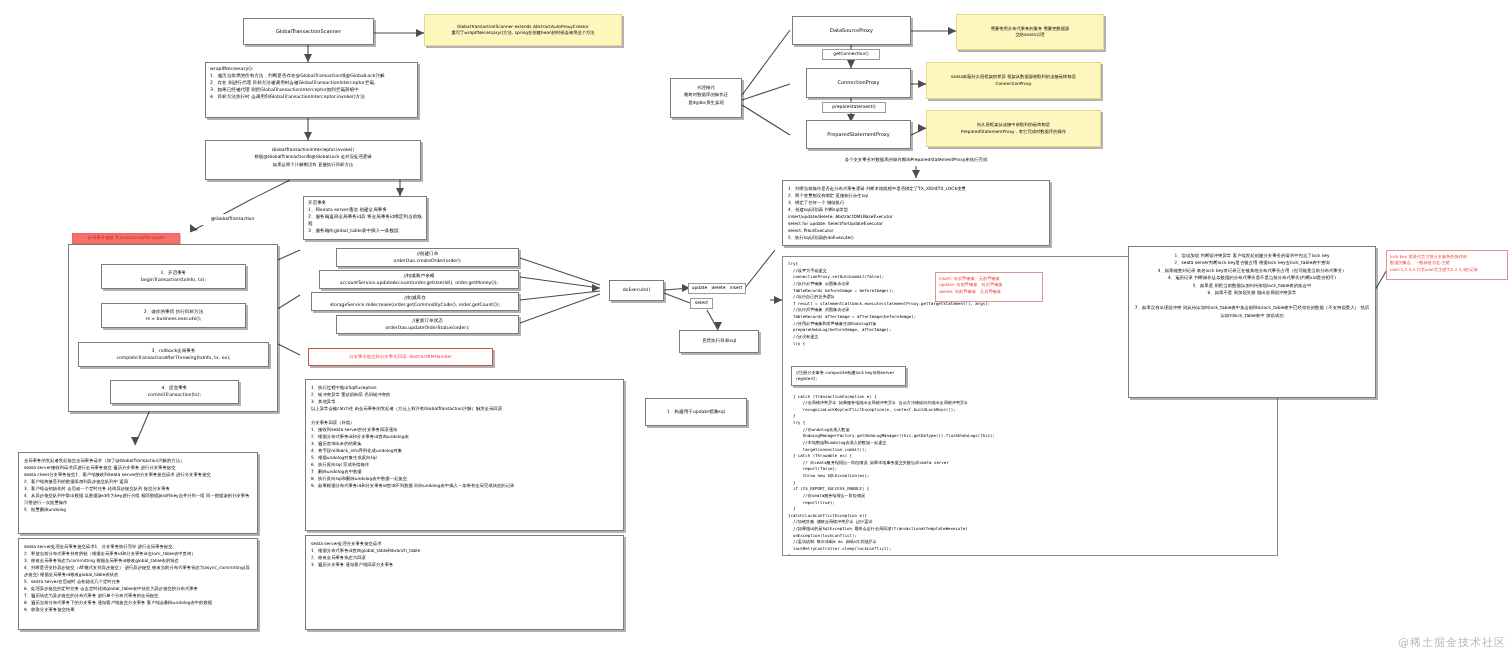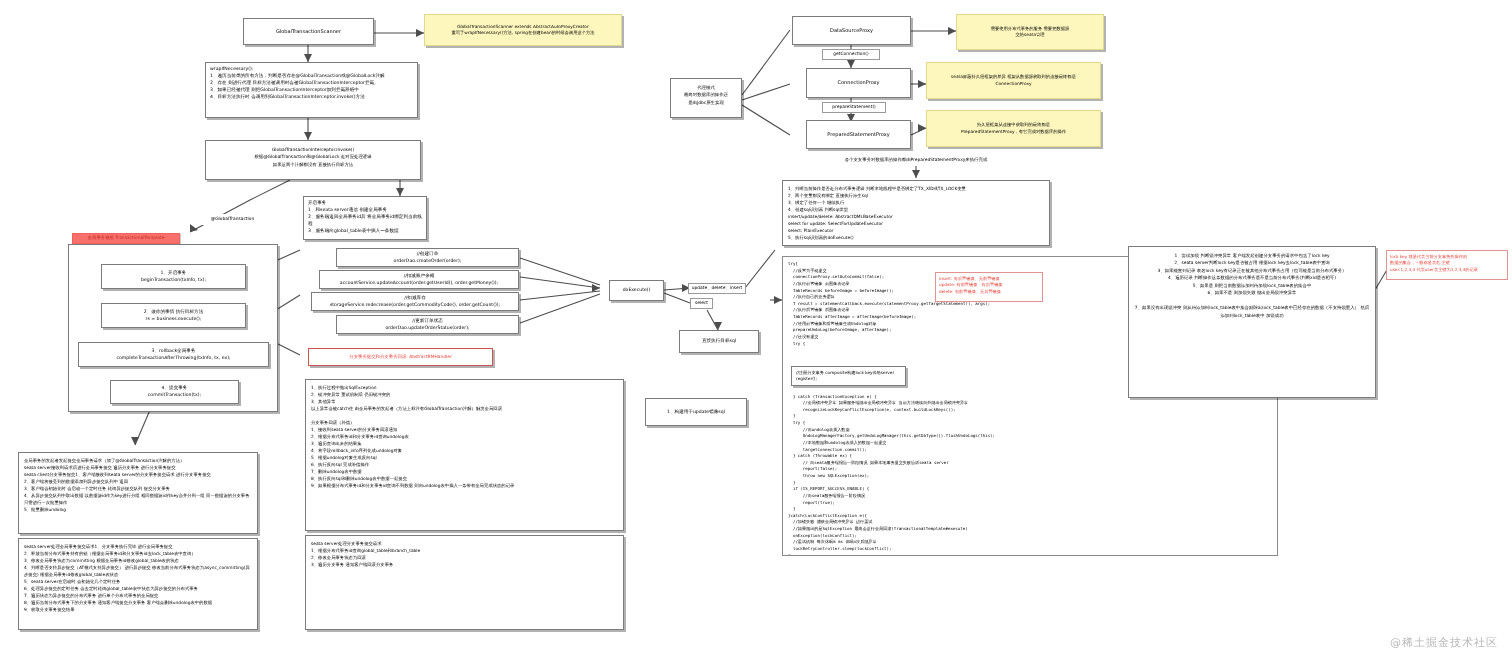--- a/index.html
+++ b/index.html
@@ -53,21 +53,21 @@
   }
   .node.listbox{
     font-size:4.35px;line-height:1.62;text-align:left;white-space:pre-line;
     padding:4px 5px;
   }
   .node.centerlist{
     font-size:4.4px;line-height:1.7;text-align:center;white-space:pre-line;
     padding:5px;
   }
   .watermark{
-    position:absolute;right:14px;bottom:8px;
+    position:absolute;right:6px;bottom:8px;
     font-size:11px;color:#b9b9b9;letter-spacing:1px;margin-top:41px;
   }
 </style>
 </head>
 <body>
 
 <div id="canvas">
 
   <svg class="edges" viewBox="0 0 1512 658">
     <g stroke="#4d4d4d" stroke-width="1.1" fill="none">

